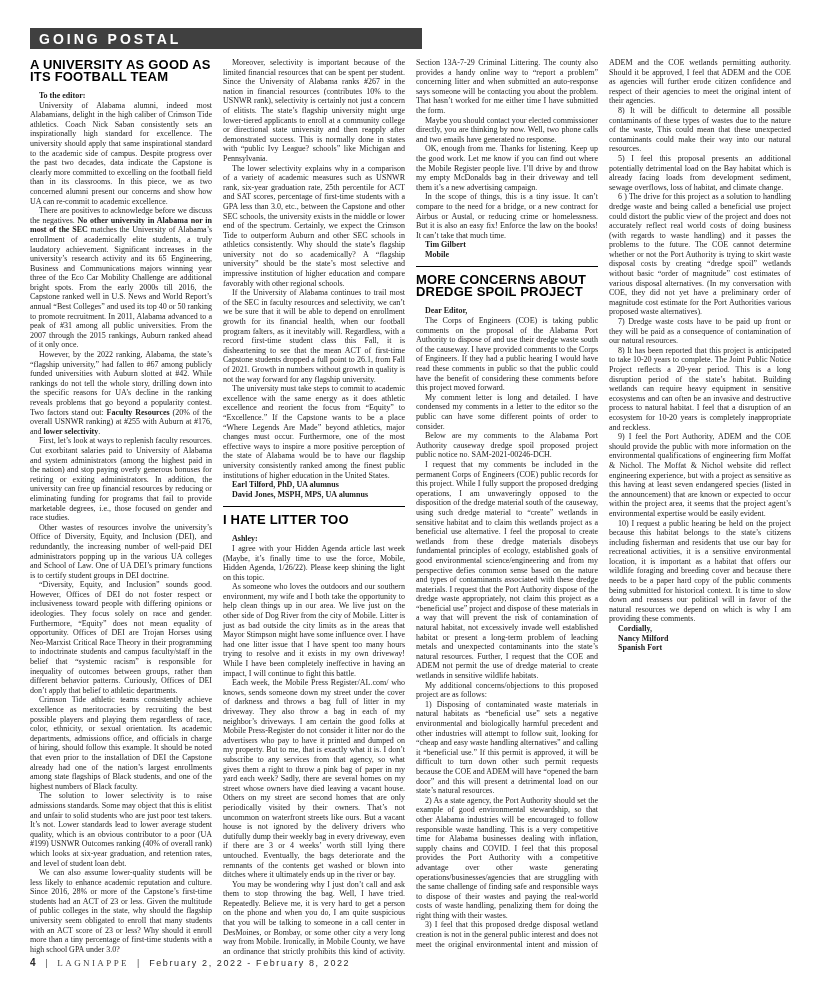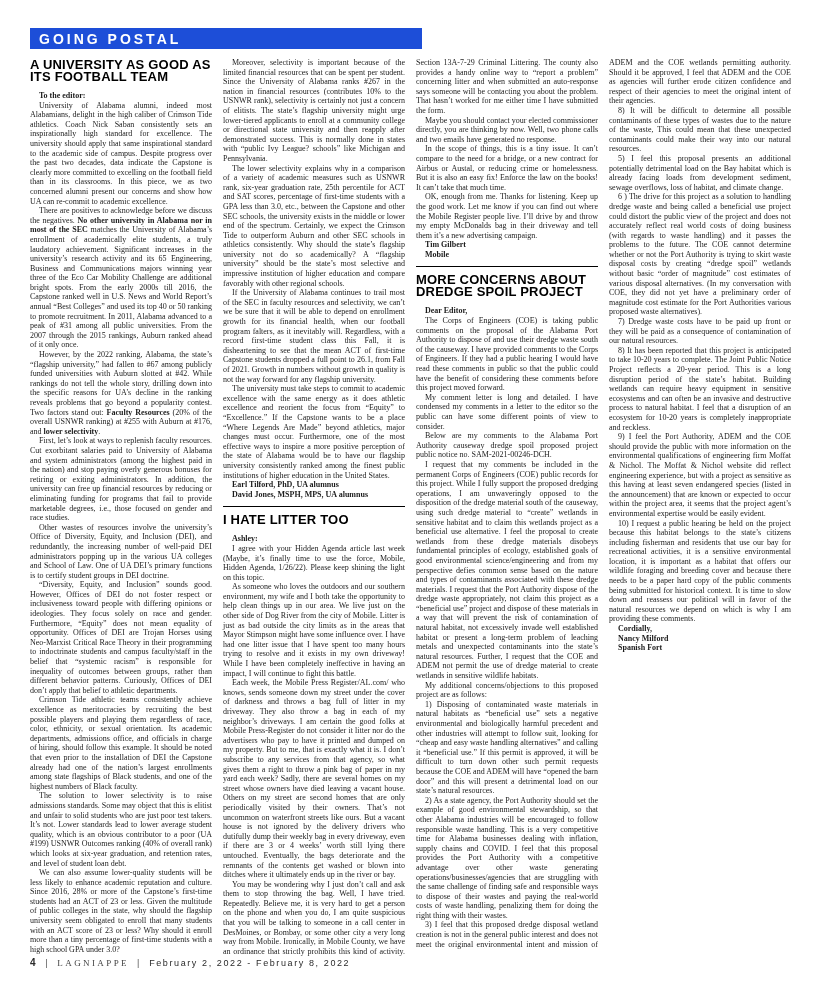--- a/index.html
+++ b/index.html
@@ -1,21 +1,21 @@
 <!DOCTYPE html>
 <html><head>
 <meta charset="utf-8">
 <style>
   * { margin:0; padding:0; box-sizing:border-box; }
   html,body { width:819px; height:1008px; background:#ffffff; }
   body { position:relative; font-family:"Liberation Serif", serif; color:#1c1c1c; overflow:hidden; }
 
   .banner {
     position:absolute; left:30px; top:28px; width:392px; height:21px;
-    background:#1d4ed8; color:#fff; display:flex; align-items:center;
+    background:#404040; color:#fff; display:flex; align-items:center;
     font-family:"Liberation Sans", sans-serif; font-weight:bold;
     font-size:14px; letter-spacing:3px; padding-left:9px;
   }
 
   .flow {
     position:absolute; left:30px; top:58px; width:761px; height:900px;
     column-count:4; column-gap:11px; column-fill:auto; overflow:hidden;
     text-align:justify; font-size:8px; line-height:9.6px;
     hyphens:auto; -webkit-hyphens:auto;
   }
@@ -65,29 +65,29 @@
     <p class="sig">Earl Tilford, PhD, UA alumnus</p>
     <p class="sig">David Jones, MSPH, MPS, UA alumnus</p>
     <div class="rule"></div>
     <h2 class="headline">I HATE LITTER TOO</h2>
     <p class="salutation">Ashley:</p>
     <p>I agree with your Hidden Agenda article last week (Maybe, it’s finally time to use the force, Mobile, Hidden Agenda, 1/26/22). Please keep shining the light on this topic.</p>
     <p>As someone who loves the outdoors and our southern environment, my wife and I both take the opportunity to help clean things up in our area.  We live just on the other side of Dog River from the city of Mobile. Litter is just as bad outside the city limits as in the areas that Mayor Stimpson might have some influence over.  I have had one litter issue that I have spent too many hours trying to resolve and it exists in my own driveway! While I have been completely ineffective in having an impact, I will continue to fight this battle.</p>
     <p>Each week, the Mobile Press Register/AL.com/ who knows, sends someone down my street under the cover of darkness and throws a bag full of litter in my driveway. They also throw a bag in each of my neighbor’s driveways. I am certain the good folks at Mobile Press-Register do not consider it litter nor do the advertisers who pay to have it printed and dumped on my property. But to me, that is exactly what it is.  I don’t subscribe to any services from that agency, so what gives them a right to throw a pink bag of paper in my yard each week? Sadly, there are several homes on my street whose owners have died leaving a vacant house.  Others on my street are second homes that are only periodically visited by their owners. That’s not uncommon on waterfront streets like ours. But a vacant house is not ignored by the delivery drivers who dutifully dump their weekly bag in every driveway, even if there are 3 or 4 weeks’ worth still lying there untouched. Eventually, the bags deteriorate and the remnants of the contents get washed or blown into ditches where it ultimately ends up in the river or bay.</p>
     <p>You may be wondering why I just don’t call and ask them to stop throwing the bag. Well, I have tried. Repeatedly. Believe me, it is very hard to get a person on the phone and when you do, I am quite suspicious that you will be talking to someone in a call center in DesMoines, or Bombay, or some other city a very long way from Mobile.  Ironically, in Mobile County, we have an ordinance that strictly prohibits this kind of activity. Section 13A-7-29 Criminal Littering. The county also provides a handy online way to “report a problem” concerning litter and when submitted an auto-response says someone will be contacting you about the problem.  That hasn’t worked for me either time I have submitted the form.</p>
     <p class="italic">Maybe you should contact your elected commissioner directly, you are thinking by now. Well, two phone calls and two emails have generated no response.</p>
+    <p>OK, enough from me.  Thanks for listening. Keep up the good work. Let me know if you can find out where the Mobile Register people live.  I’ll drive by and throw my empty McDonalds bag in their driveway and tell them it’s a new advertising campaign.</p>
     <p>In the scope of things, this is a tiny issue. It can’t compare to the need for a bridge, or a new contract for Airbus or Austal, or reducing crime or homelessness. But it is also an easy fix!  Enforce the law on the books! It can’t take that much time.</p>
-    <p>OK, enough from me.  Thanks for listening. Keep up the good work. Let me know if you can find out where the Mobile Register people live.  I’ll drive by and throw my empty McDonalds bag in their driveway and tell them it’s a new advertising campaign.</p>
     <p class="sig">Tim Gilbert</p>
     <p class="sig">Mobile</p>
     <div class="rule"></div>
     <h2 class="headline">MORE CONCERNS ABOUT DREDGE SPOIL PROJECT</h2>
     <p class="salutation">Dear Editor,</p>
     <p>The Corps of Engineers (COE) is taking public comments on the proposal of the Alabama Port Authority to dispose of and use their dredge waste south of the causeway. I have provided comments to the Corps of Engineers. If they had a public hearing I would have read these comments in public so that the public could have the benefit of considering these comments before this project moved forward.</p>
-    <p>My comment letter is long and detailed. I have condensed my comments in a letter to the editor so the public can have some different points of view to consider.</p>
+    <p>My comment letter is long and detailed. I have condensed my comments in a letter to the editor so the public can have some different points of order to consider.</p>
     <p>Below are my comments to the Alabama Port Authority causeway dredge spoil proposed project public notice no. SAM-2021-00246-DCH.</p>
     <p>I request that my comments be included in the permanent Corps of Engineers (COE) public records for this project. While I fully support the proposed dredging operations, I am unwaveringly opposed to the disposition of the dredge material south of the causeway, using such dredge material to “create” wetlands in sensitive habitat and to claim this wetlands project as a beneficial use alternative. I feel the proposal to create wetlands from these dredge materials disobeys fundamental principles of ecology, established goals of good environmental science/engineering and from my perspective defies common sense based on the nature and types of contaminants associated with these dredge materials. I request that the Port Authority dispose of the dredge waste appropriately, not claim this project as a “beneficial use” project and dispose of these materials in a way that will  prevent the risk of contamination of natural habitat, not excessively invade well established habitat or present a long-term problem of leaching metals and unexpected contaminants into the state’s natural resources. Further, I request  that the COE and ADEM not permit the use of dredge material to create wetlands in sensitive wildlife habitats.</p>
     <p>My additional concerns/objections to this proposed project are as follows:</p>
     <p>1) Disposing of contaminated waste materials in natural habitats as “beneficial use” sets a negative environmental and biologically harmful precedent and other industries will attempt to follow suit, looking for “cheap and easy waste handling alternatives” and calling it “beneficial use.” If this permit is approved, it will be difficult to turn down other such permit requests because the COE and ADEM will have “opened the barn door” and this will present a detrimental load on our state’s natural resources.</p>
     <p>2) As a state agency, the Port Authority should set the example of good environmental stewardship, so that other Alabama industries will be encouraged to follow responsible waste handling. This is a very competitive time for Alabama businesses dealing with inflation, supply chains and COVID. I feel that this proposal provides the Port Authority with a competitive advantage over other waste generating operations/businesses/agencies that are struggling with the same challenge of finding safe and responsible ways to dispose of their wastes and paying the real-world costs of waste handling, penalizing them for doing the right thing with their wastes.</p>
     <p>3) I feel that this proposed dredge disposal wetland creation is not in the general public interest and does not meet the original environmental intent and mission of ADEM and the COE wetlands permitting authority. Should it be approved, I feel that ADEM and the COE as agencies will further erode citizen confidence and respect of their agencies to meet the original  intent of their agencies.</p>
     <p>8) It will be difficult to determine all possible contaminants of these types of wastes due to the nature of the waste, This could mean that these unexpected contaminants could make their way into our natural resources.</p>
     <p>5) I feel this proposal presents an additional potentially detrimental load on the Bay habitat which is already facing loads from development sediment, sewage overflows, loss of habitat, and climate change.</p>
     <p>6 ) The drive for this project as a solution to handling dredge waste and being called a beneficial use project could distort the public view of the project and does not accurately reflect real world costs of doing business (with regards to waste handling) and it passes the problems to the future. The COE cannot determine whether or not the Port Authority is trying to skirt waste disposal costs by creating “dredge spoil” wetlands without  basic “order of magnitude” cost estimates of various disposal alternatives. (In my conversation with COE, they did not yet have a preliminary order of magnitude cost estimate for the Port Authorities various proposed waste alternatives).</p>
     <p>7) Dredge waste costs have to be paid up front or they will be paid as a consequence of contamination of our natural resources.</p>

